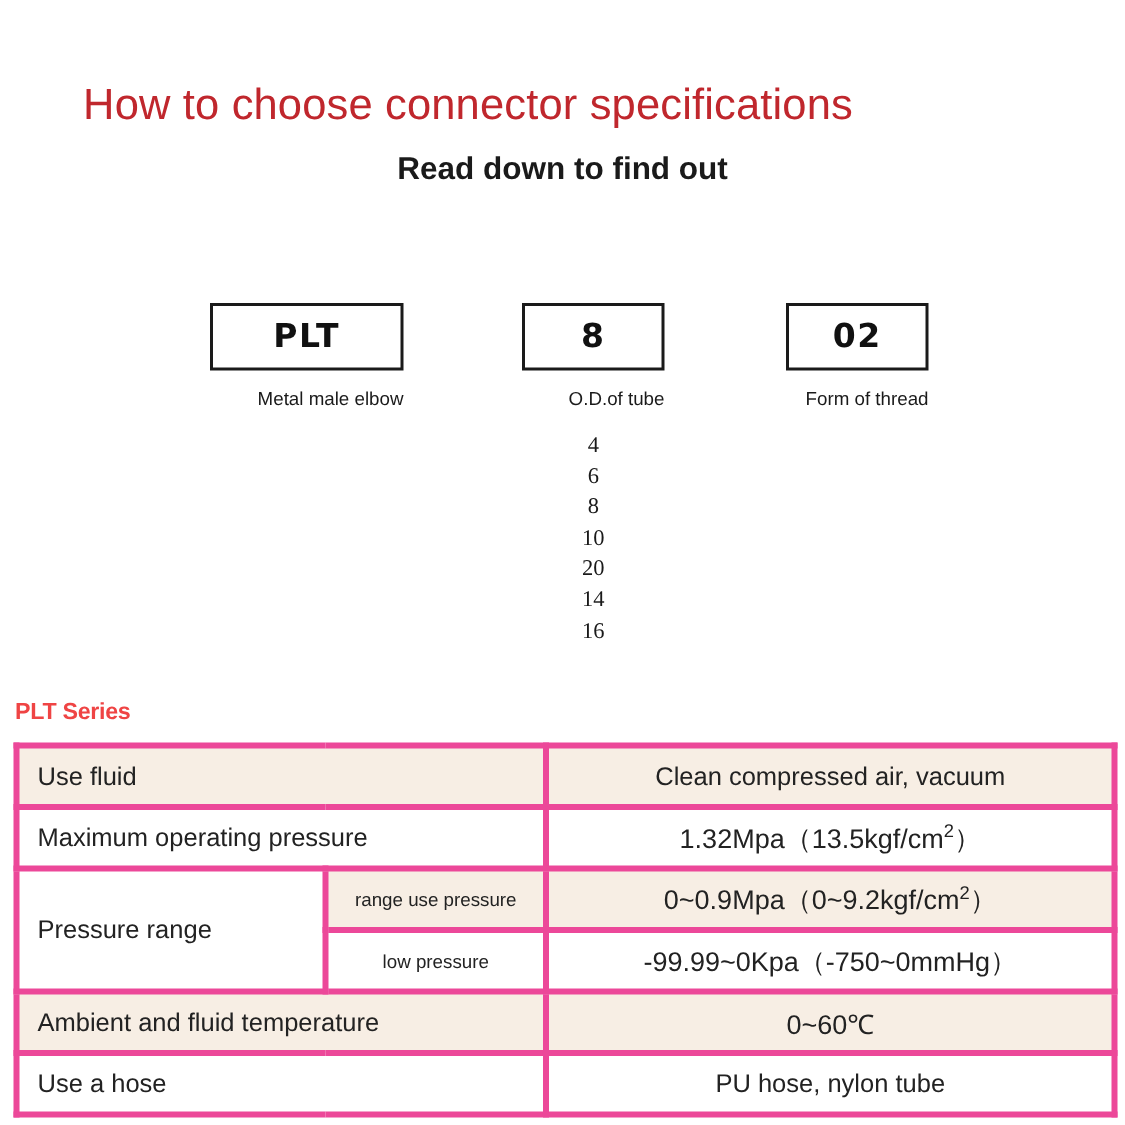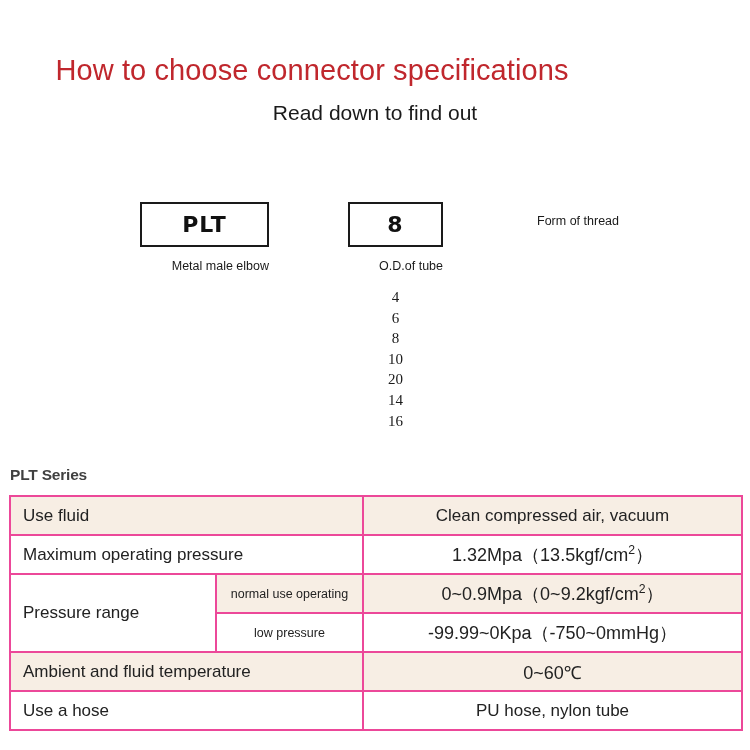--- a/index.html
+++ b/index.html
@@ -29,21 +29,21 @@
     letter-spacing: 0.1px;
     white-space: nowrap;
   }
   .page-subtitle {
     position: absolute;
     left: 0;
     top: 101px;
     width: 750px;
     text-align: center;
     font-size: 21px;
-    font-weight: 400;
+    font-weight: 700;
     color: #1a1a1a;
     white-space: nowrap;
   }
 
   
   .code-diagram {
     position: absolute;
     left: 0;
     top: 202px;
     width: 750px;
@@ -92,35 +92,35 @@
   }
   .code-options .opt { display: block; white-space: nowrap; }
 
   
   .series-heading {
     position: absolute;
     left: 10px;
     top: 466px;
     font-size: 15.5px;
     font-weight: 700;
-    color: #404040;
+    color: #ef4444;
     letter-spacing: -0.2px;
   }
 
   
   .spec-table {
     position: absolute;
     left: 9px;
     top: 495px;
     width: 732px;
     border-collapse: collapse;
     table-layout: fixed;
   }
   .spec-table td {
-    border: 2px solid #ec4899;
+    border: 4px solid #ec4899;
     padding: 0;
     height: 37px;
     color: #222222;
     background: #ffffff;
   }
   .spec-table td.shaded { background: #f7eee4; }
 
   td.label-cell {
     padding-left: 12px;
     font-size: 17px;
@@ -172,20 +172,23 @@
       <span class="opt">6</span>
       <span class="opt">8</span>
       <span class="opt">10</span>
       <span class="opt">20</span>
       <span class="opt">14</span>
       <span class="opt">16</span>
     </div>
   </div>
 
   <div class="code-group g2">
+    <div class="code-box">
+      <span class="code-box-text">02</span>
+    </div>
     <div class="code-caption">Form of thread</div>
   </div>
 
 </div>
 
 <div class="series-heading">PLT Series</div>
 
 <table class="spec-table">
   <colgroup>
     <col class="col-label">
@@ -196,21 +199,21 @@
     <tr>
       <td class="label-cell shaded" colspan="2">Use fluid</td>
       <td class="value-cell shaded">Clean compressed air, vacuum</td>
     </tr>
     <tr>
       <td class="label-cell" colspan="2">Maximum operating pressure</td>
       <td class="value-cell small">1.32Mpa（13.5kgf/cm<sup>2</sup>）</td>
     </tr>
     <tr>
       <td class="label-cell rowspan-label" rowspan="2">Pressure range</td>
-      <td class="sub-label-cell shaded">normal use operating</td>
+      <td class="sub-label-cell shaded">range use pressure</td>
       <td class="value-cell small shaded">0~0.9Mpa（0~9.2kgf/cm<sup>2</sup>）</td>
     </tr>
     <tr>
       <td class="sub-label-cell">low pressure</td>
       <td class="value-cell small">-99.99~0Kpa（-750~0mmHg）</td>
     </tr>
     <tr>
       <td class="label-cell shaded" colspan="2">Ambient and fluid temperature</td>
       <td class="value-cell small shaded">0~60℃</td>
     </tr>

